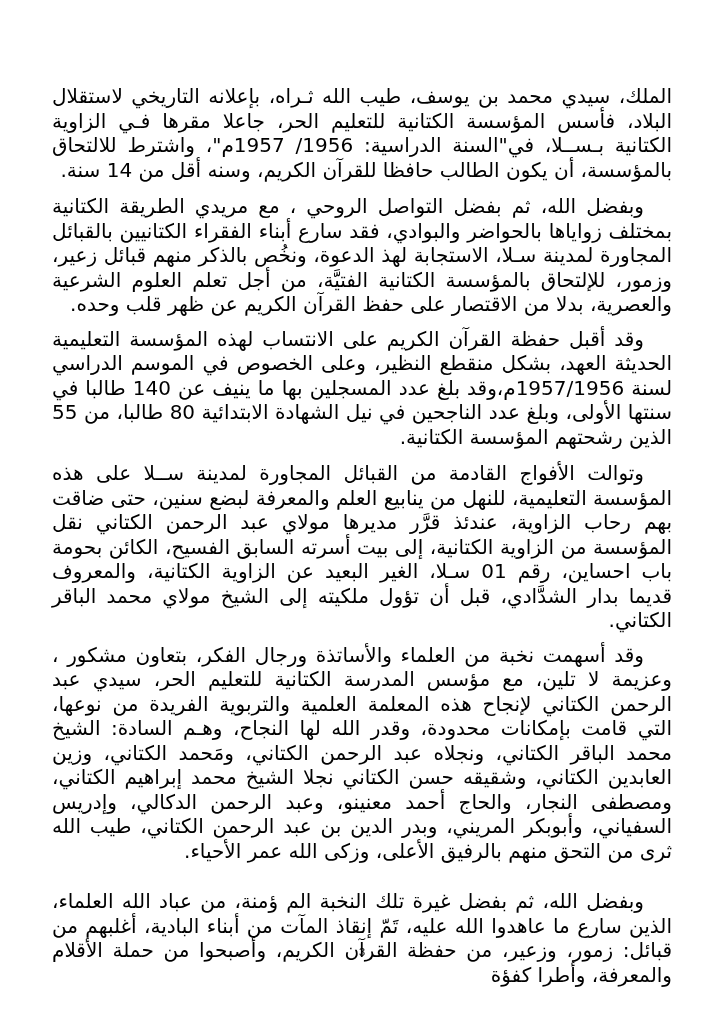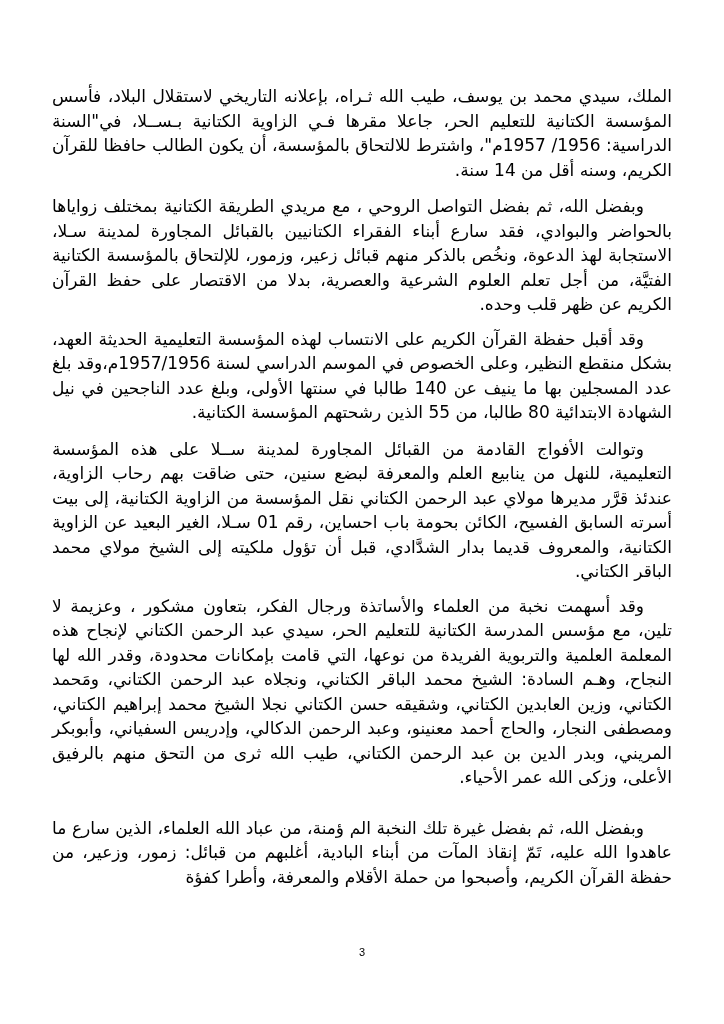--- a/index.html
+++ b/index.html
@@ -17,21 +17,21 @@
     }
     .page {
       position: absolute;
       left: 52px;
       top: 84px;
       width: 620px;
       direction: rtl;
     }
     .para {
       margin: 0;
-      font-size: 17px;
+      font-size: 20px;
       line-height: 24.5px;
       text-align: justify;
       text-align-last: right;
       text-indent: 28px;
       word-spacing: 0px;
     }
     .p1 { text-indent: 0; }
     .gap-sm { height: 10px; }
     .gap-md { height: 12px; }
     .gap-lg { height: 26px; }

